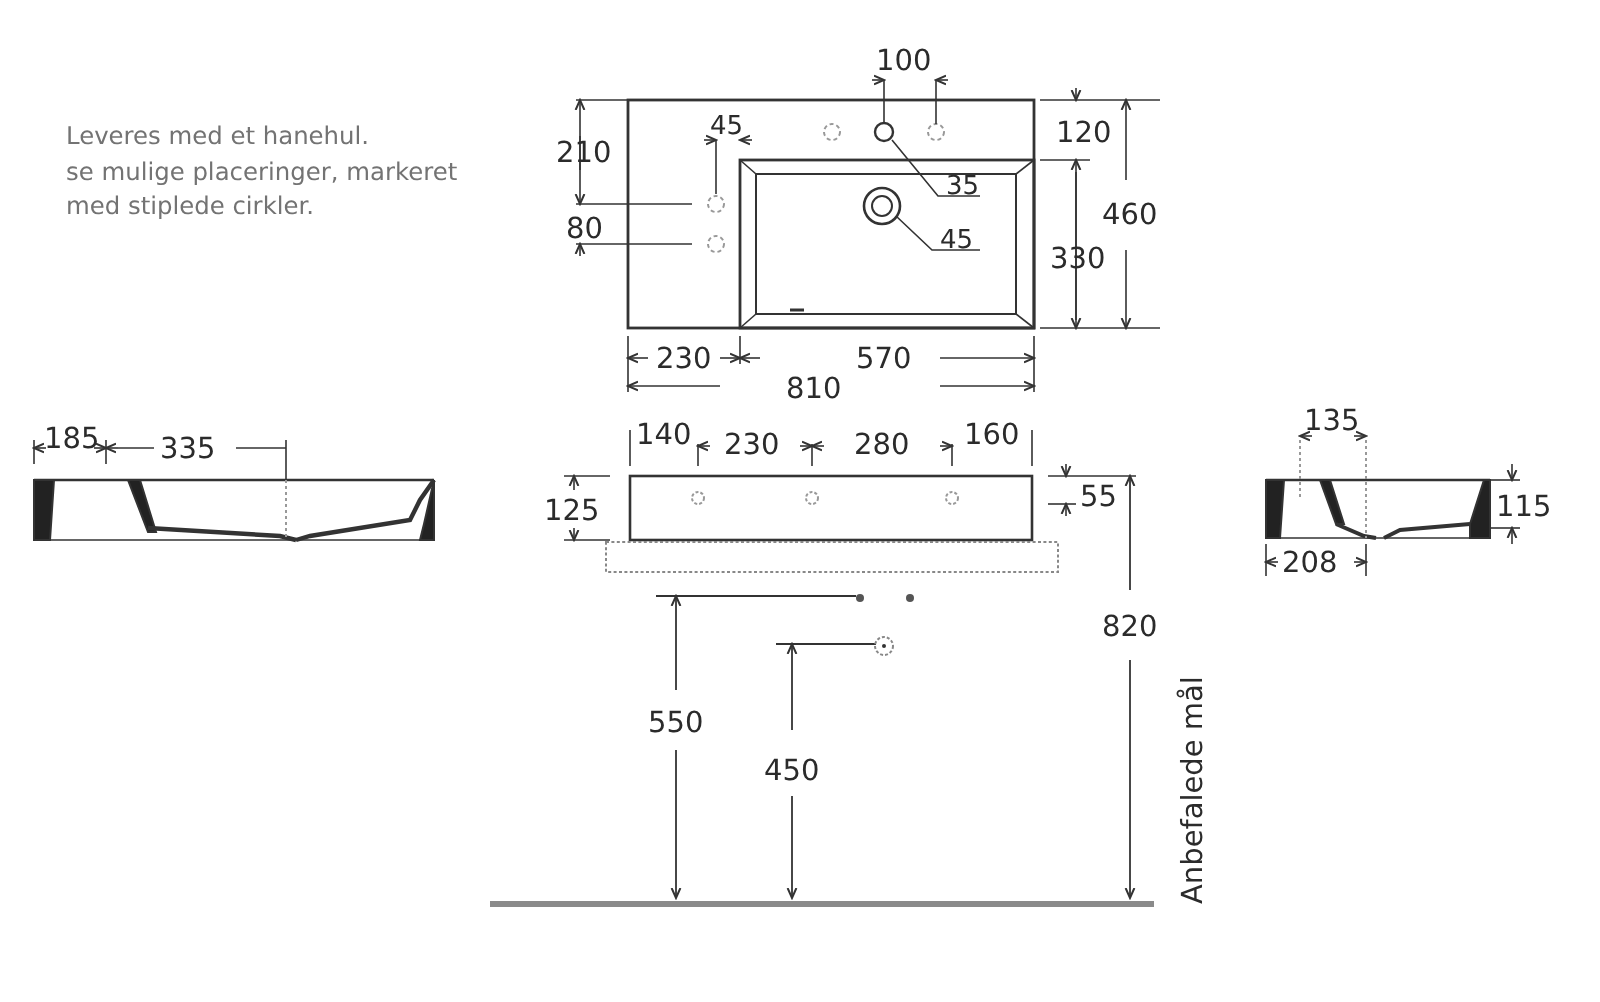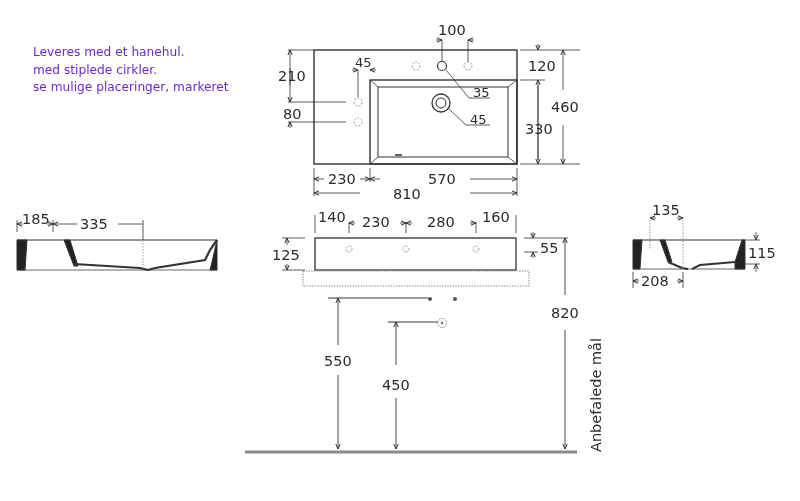--- a/index.html
+++ b/index.html
@@ -1,30 +1,30 @@
 <!DOCTYPE html>
 <html><head>
 <meta charset="utf-8">
 <style>
   html, body { margin: 0; padding: 0; background: #ffffff; }
   body { width: 800px; height: 501px; position: relative; overflow: hidden; font-family: "DejaVu Sans", sans-serif; }
-  .note { position: absolute; left: 33px; top: 44px; width: 240px; font-size: 12.2px; line-height: 17.5px; color: #6d28d9; }
+  .note { position: absolute; left: 33px; top: 60px; width: 240px; font-size: 12.2px; line-height: 17.5px; color: #737373; }
   .note div { white-space: nowrap; }
   svg { position: absolute; left: 0; top: 0; }
   svg text { font-family: "DejaVu Sans", sans-serif; fill: #2b2b2b; }
   .dim { font-size: 14.5px; }
   .dim-sm { font-size: 13px; }
 </style>
 </head>
 <body>
 
 <div class="note">
   <div>Leveres med et hanehul.</div>
+  <div>se mulige placeringer, markeret</div>
   <div>med stiplede cirkler.</div>
-  <div>se mulige placeringer, markeret</div>
 </div>
 
 <svg width="800" height="501" viewBox="0 0 800 501">
   <defs>
     <marker id="arr" markerWidth="6" markerHeight="6" refX="5" refY="3" orient="auto" markerUnits="userSpaceOnUse">
       <path d="M0,0.8 L5,3 L0,5.2" fill="none" stroke="#333" stroke-width="1"></path>
     </marker>
   </defs>
 
   <g stroke="#333" fill="none">

